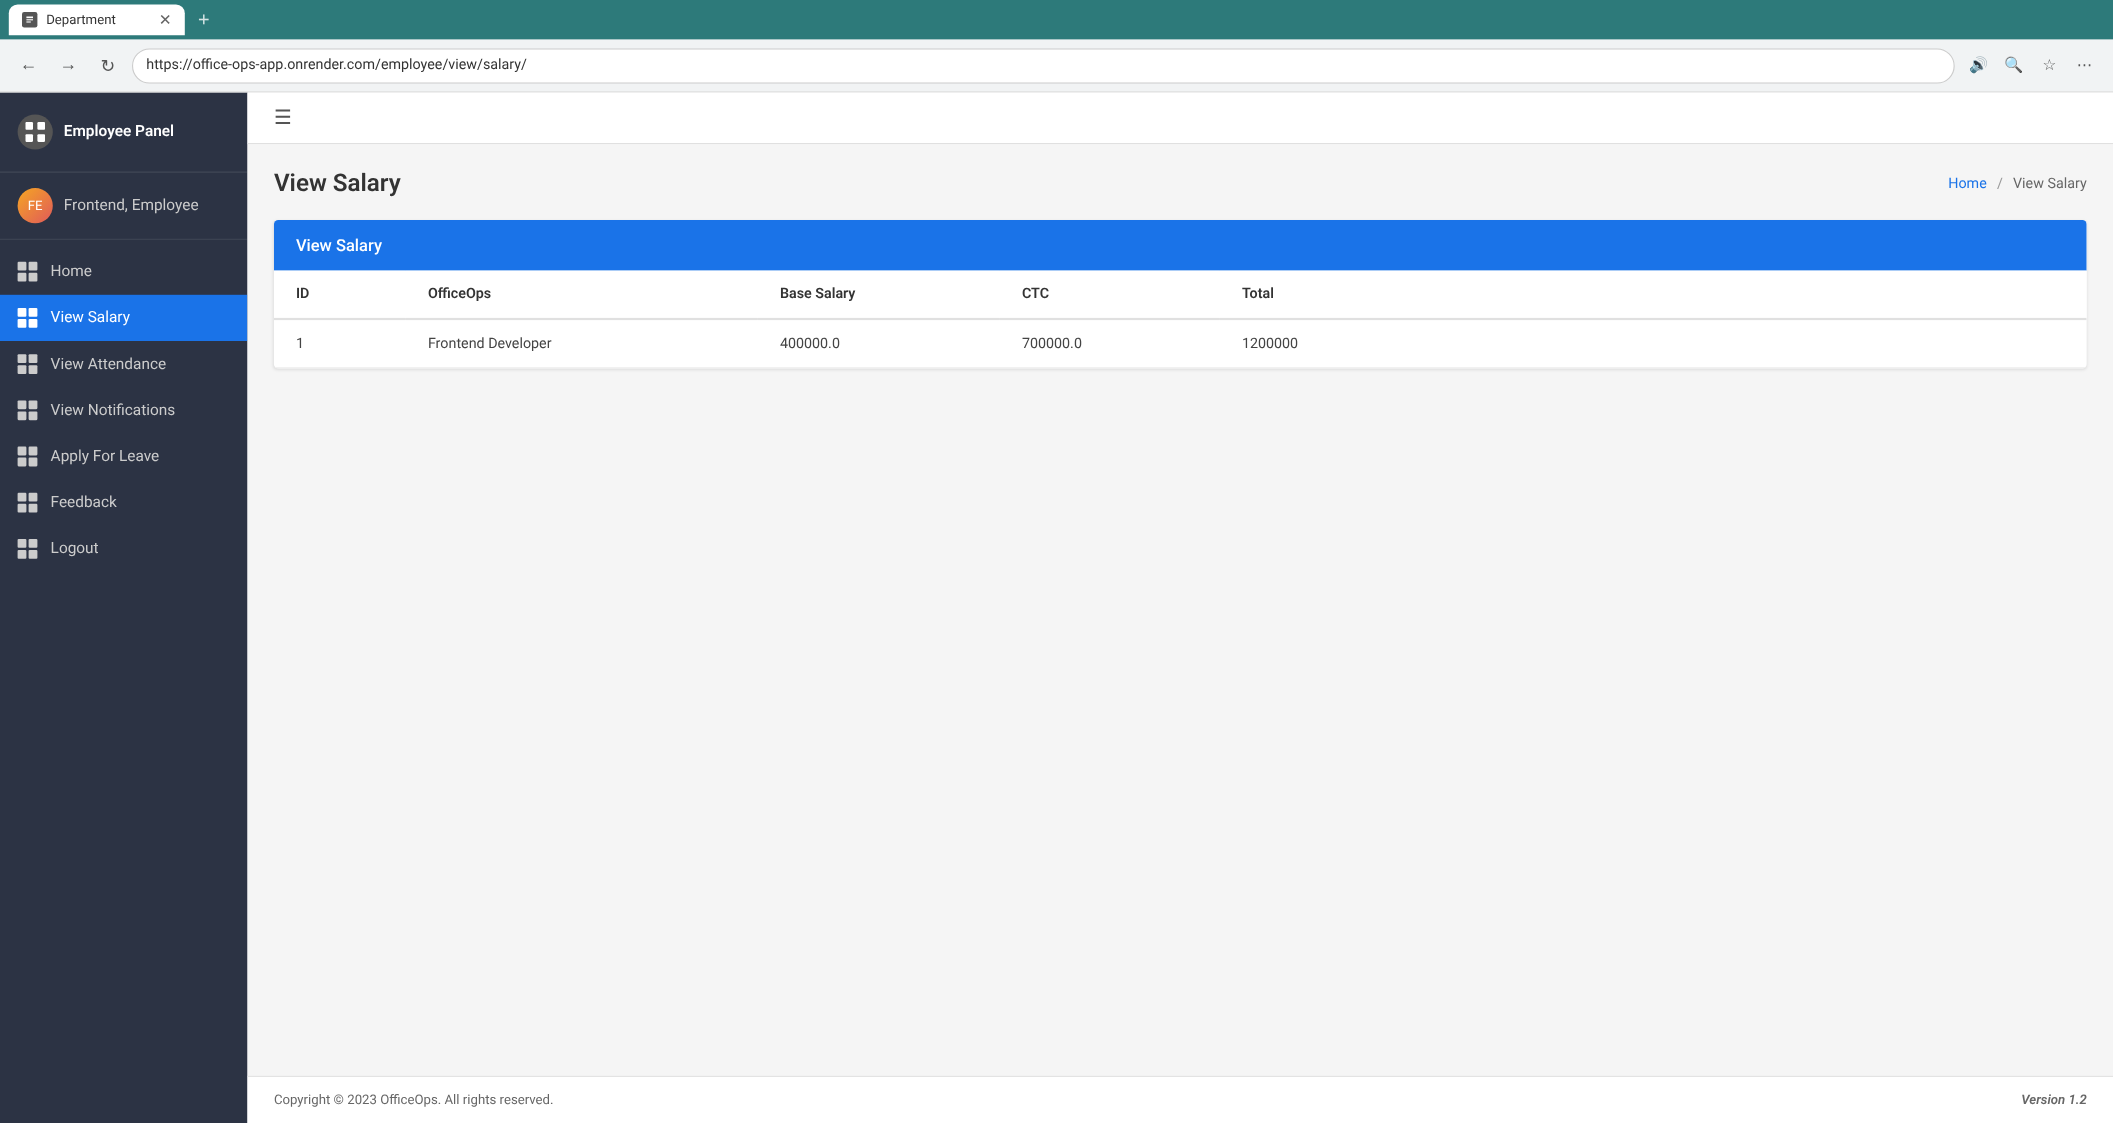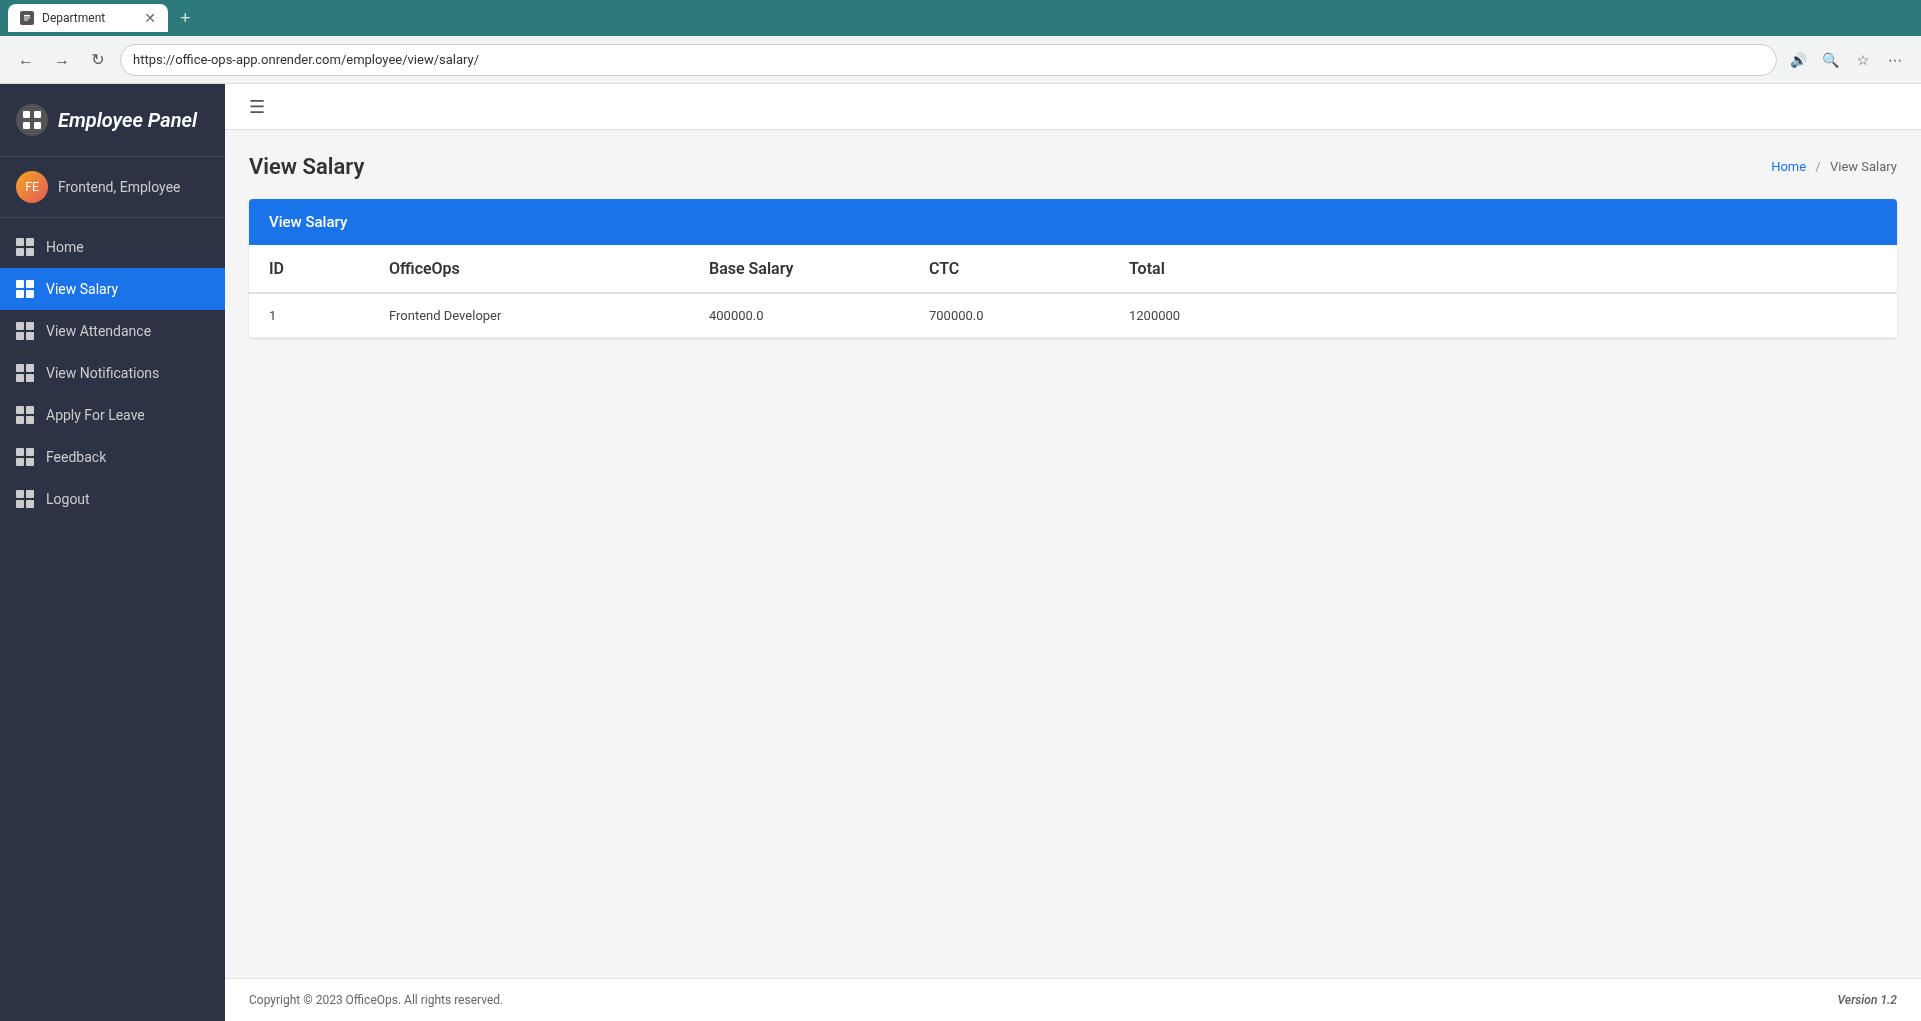--- a/index.html
+++ b/index.html
@@ -17,21 +17,21 @@
     .addr-icon { width: 28px; height: 28px; border-radius: 50%; cursor: pointer; display: flex; align-items: center; justify-content: center; color: #555; font-size: 14px; }
     .browser-right-icons { display: flex; align-items: center; gap: 4px; }
 
     
     .app-container { display: flex; flex: 1; overflow: hidden; }
 
     
     .sidebar { width: 225px; background: #2c3344; color: white; display: flex; flex-direction: column; flex-shrink: 0; overflow-y: auto; }
     .sidebar-header { padding: 20px 16px; display: flex; align-items: center; gap: 10px; border-bottom: 1px solid rgba(255,255,255,0.1); }
     .sidebar-header-icon { width: 32px; height: 32px; border-radius: 50%; background: #555; display: flex; align-items: center; justify-content: center; }
-    .sidebar-title { font-size: 20px; font-weight: 600; font-style: italic; }
+    .sidebar-title { font-size: 14px; font-weight: 600; }
     .sidebar-user { padding: 14px 16px; display: flex; align-items: center; gap: 10px; border-bottom: 1px solid rgba(255,255,255,0.1); }
     .user-avatar { width: 32px; height: 32px; border-radius: 50%; background: linear-gradient(135deg, #f5a623, #e05a5a); display: flex; align-items: center; justify-content: center; font-size: 12px; color: white; text-align: center; }
     .user-name { font-size: 14px; color: #ccc; }
     .sidebar-nav { flex: 1; padding: 8px 0; }
     .nav-item { display: flex; align-items: center; gap: 12px; padding: 12px 16px; cursor: pointer; font-size: 14px; color: #ccc; transition: background 0.2s; }
     .nav-item.active { background: #1a73e8; color: white; }
     .nav-icon { width: 18px; height: 18px; display: grid; grid-template-columns: 1fr 1fr; gap: 2px; flex-shrink: 0; }
     .nav-icon-dot { background: currentColor; border-radius: 1px; }
 
     
@@ -44,21 +44,21 @@
     .breadcrumb { font-size: 13px; color: #666; }
     .breadcrumb a { color: #1a73e8; text-decoration: none; }
     .breadcrumb-sep { margin: 0 6px; color: #999; }
 
     
     .card { background: white; border-radius: 4px; overflow: hidden; box-shadow: 0 1px 3px rgba(0,0,0,0.1); }
     .card-header { background: #1a73e8; color: white; padding: 14px 20px; font-size: 15px; font-weight: 500; }
 
     
     .salary-table { width: 100%; border-collapse: collapse; }
-    .salary-table th { text-align: left; padding: 14px 20px; font-size: 16px; font-weight: 600; color: #333; border-bottom: 2px solid #e0e0e0; background: #fff; }
+    .salary-table th { text-align: left; padding: 14px 20px; font-size: 13px; font-weight: 600; color: #333; border-bottom: 2px solid #e0e0e0; background: #fff; }
     .salary-table td { padding: 14px 20px; font-size: 13px; color: #444; border-bottom: 1px solid #e8e8e8; }
     .col-id { width: 120px; }
     .col-dept { width: 320px; }
     .col-base { width: 220px; }
     .col-ctc { width: 200px; }
     .col-total { }
 
     
     .main-footer { background: white; padding: 14px 24px; border-top: 1px solid #e0e0e0; display: flex; justify-content: space-between; align-items: center; font-size: 12px; color: #666; flex-shrink: 0; }
     .footer-version { color: #666; }

